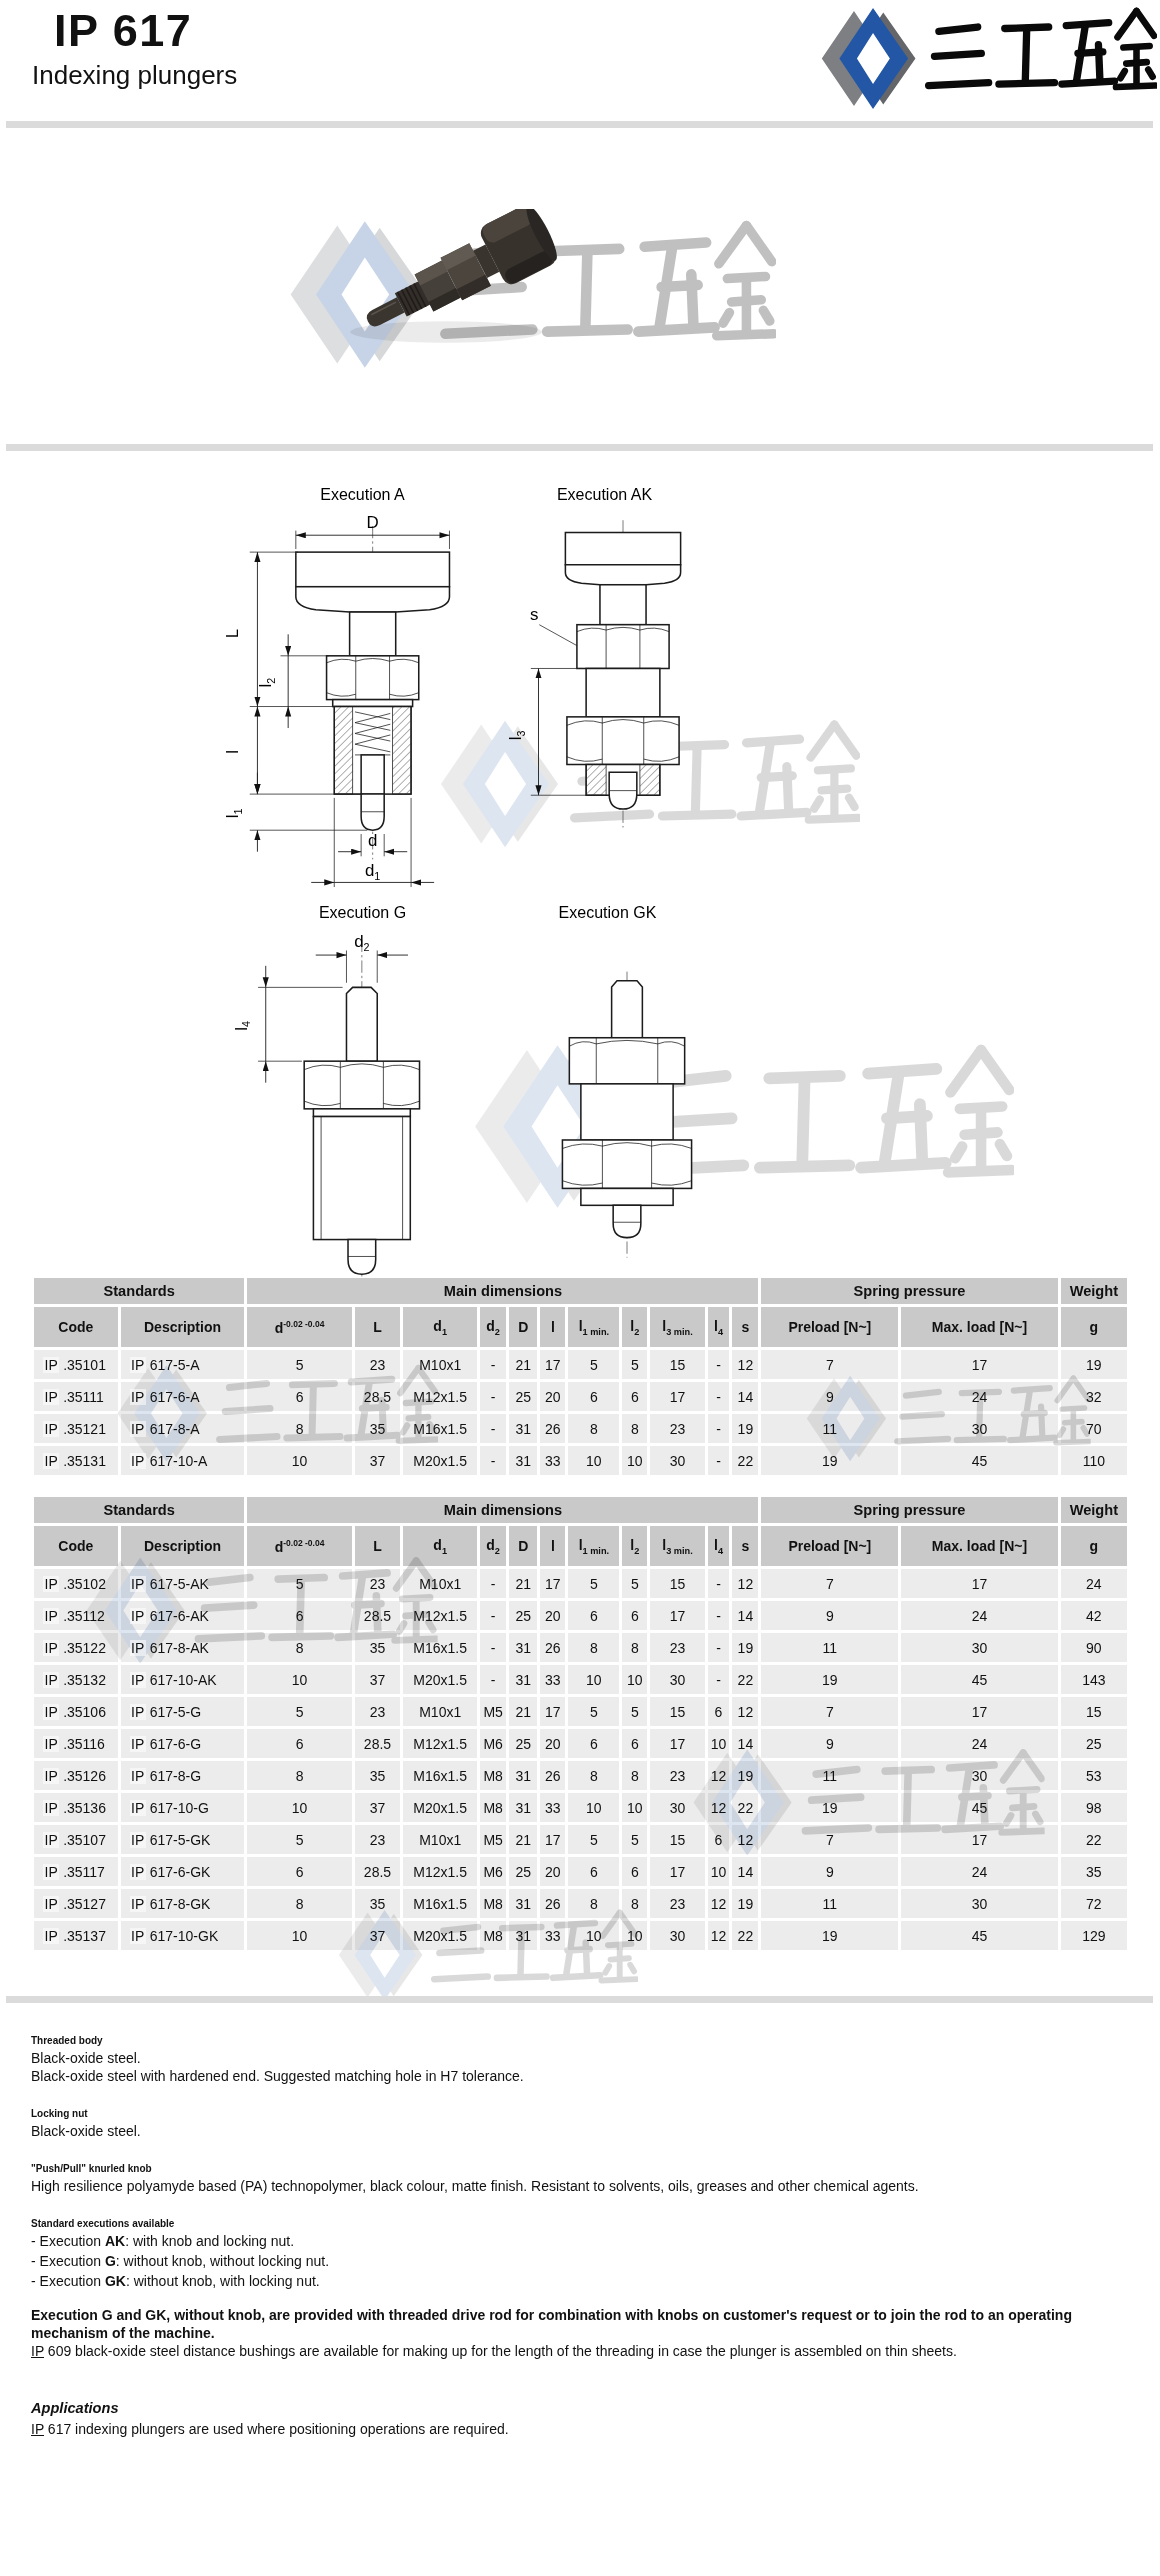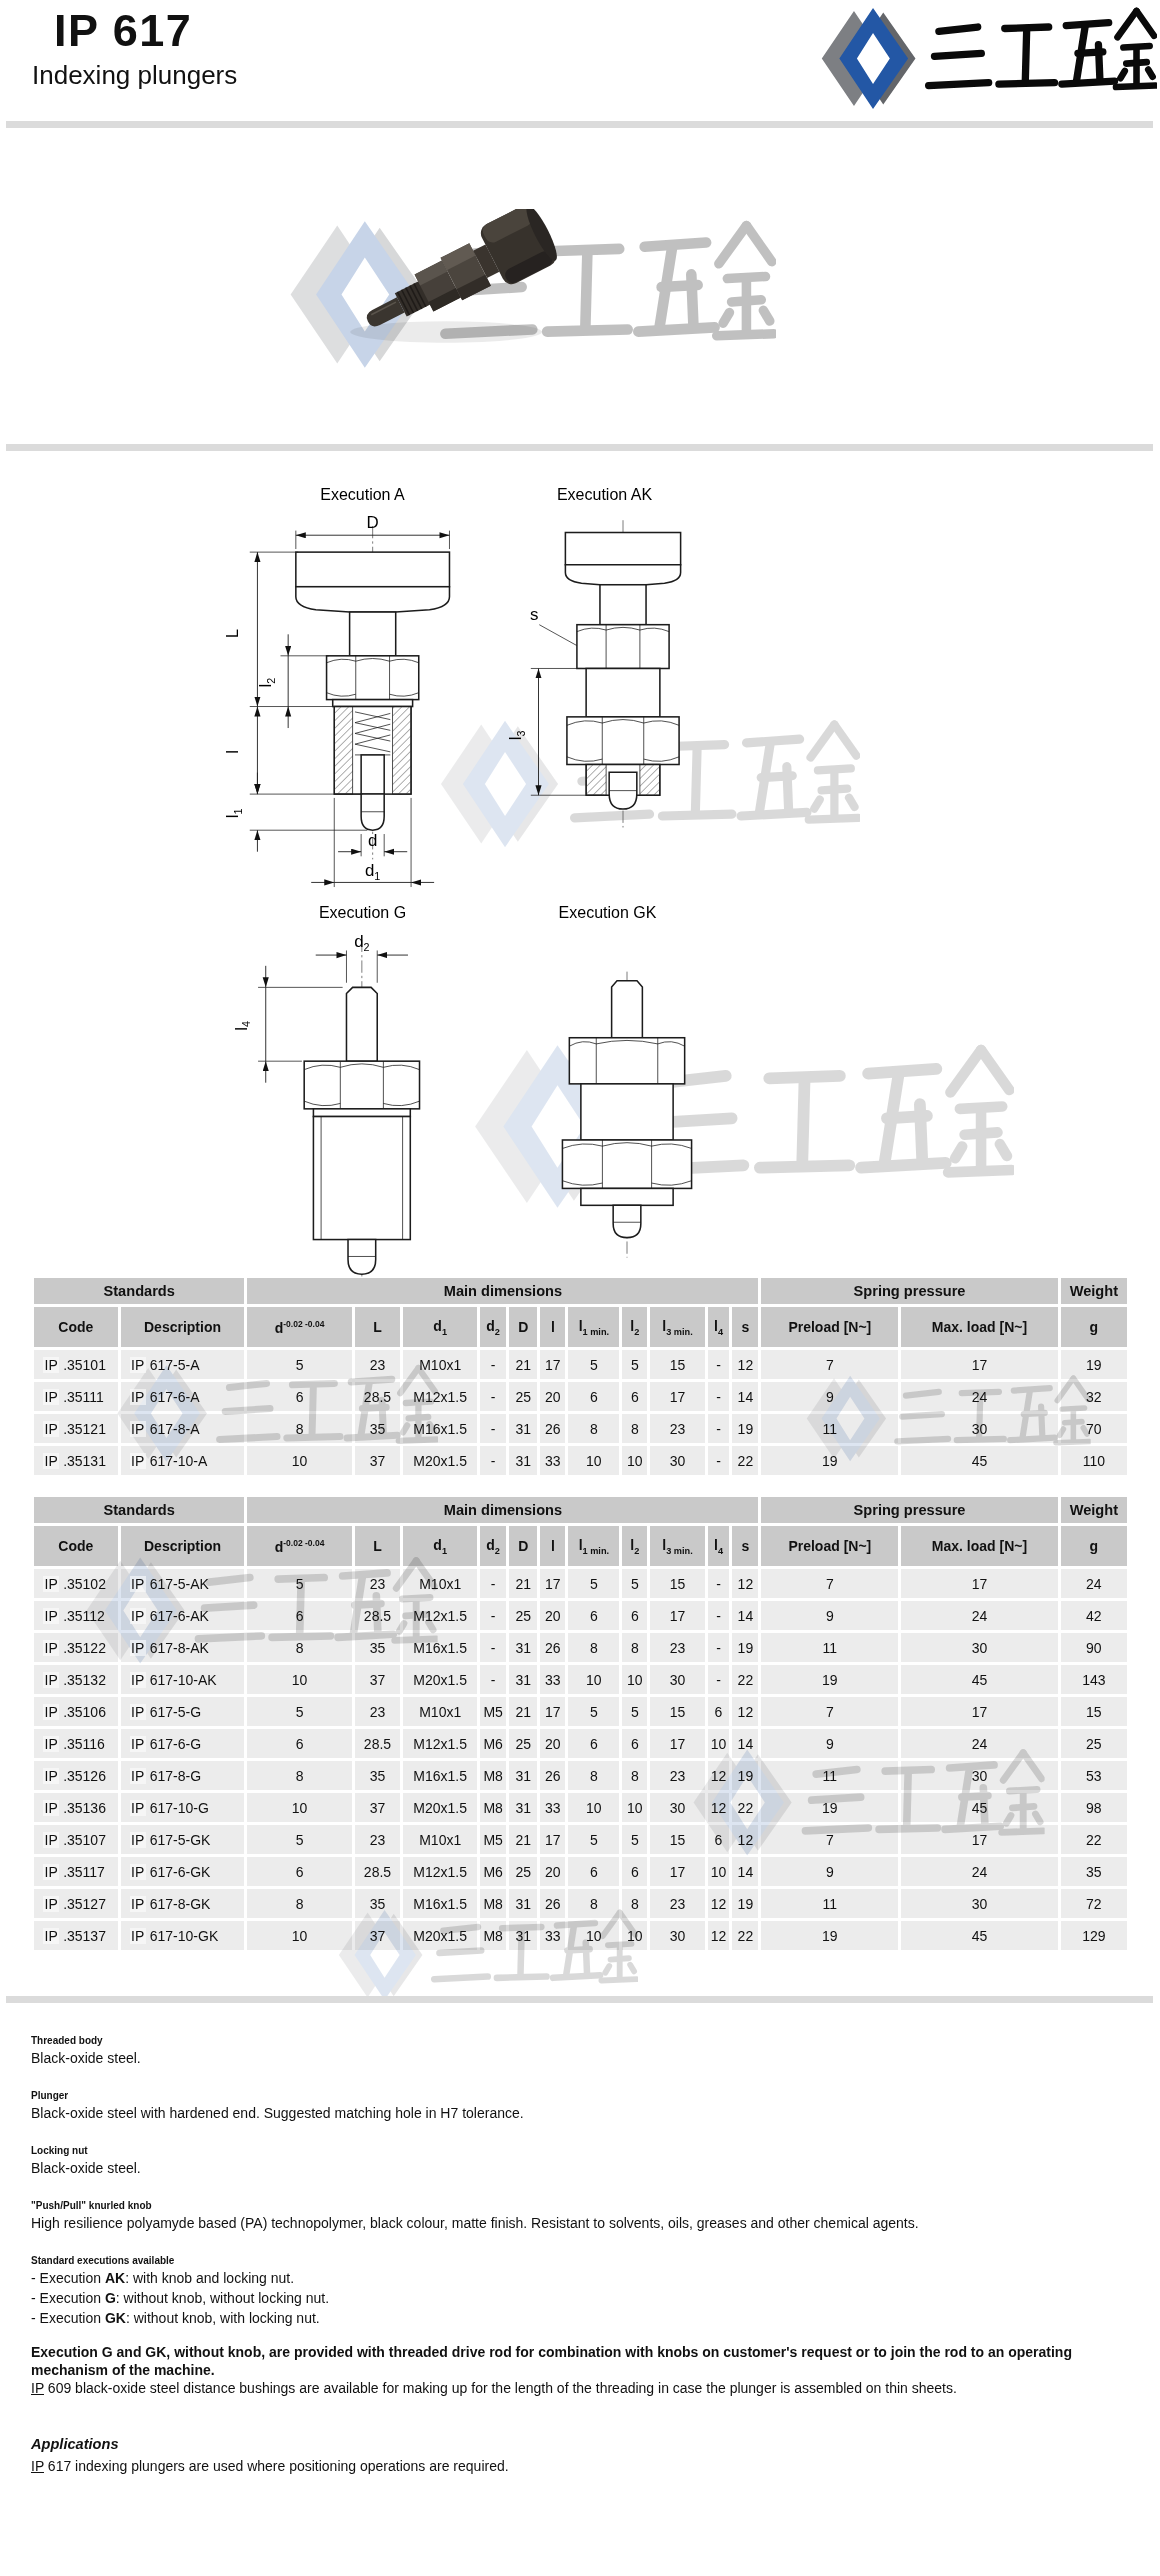--- a/index.html
+++ b/index.html
@@ -752,21 +752,20 @@
         </tr>
       </tbody>
   </table>
 
   <div class="abs divider" style="top:1996px"></div>
 
   <div class="abs notes">
     <div class="note-h first">Threaded body</div>
     <p class="note-p">Black-oxide steel.</p>
 
-    <div class="note-h">Plunger</div>
     <p class="note-p">Black-oxide steel with hardened end. Suggested matching hole in H7 tolerance.</p>
 
     <div class="note-h">Locking nut</div>
     <p class="note-p">Black-oxide steel.</p>
 
     <div class="note-h">"Push/Pull" knurled knob</div>
     <p class="note-p">High resilience polyamyde based (PA) technopolymer, black colour, matte finish. Resistant to solvents, oils, greases and other chemical agents.</p>
 
     <div class="note-h">Standard executions available</div>
     <div class="exec-item"><span>- Execution </span><b>AK</b><span>: with knob and locking nut.</span></div>

